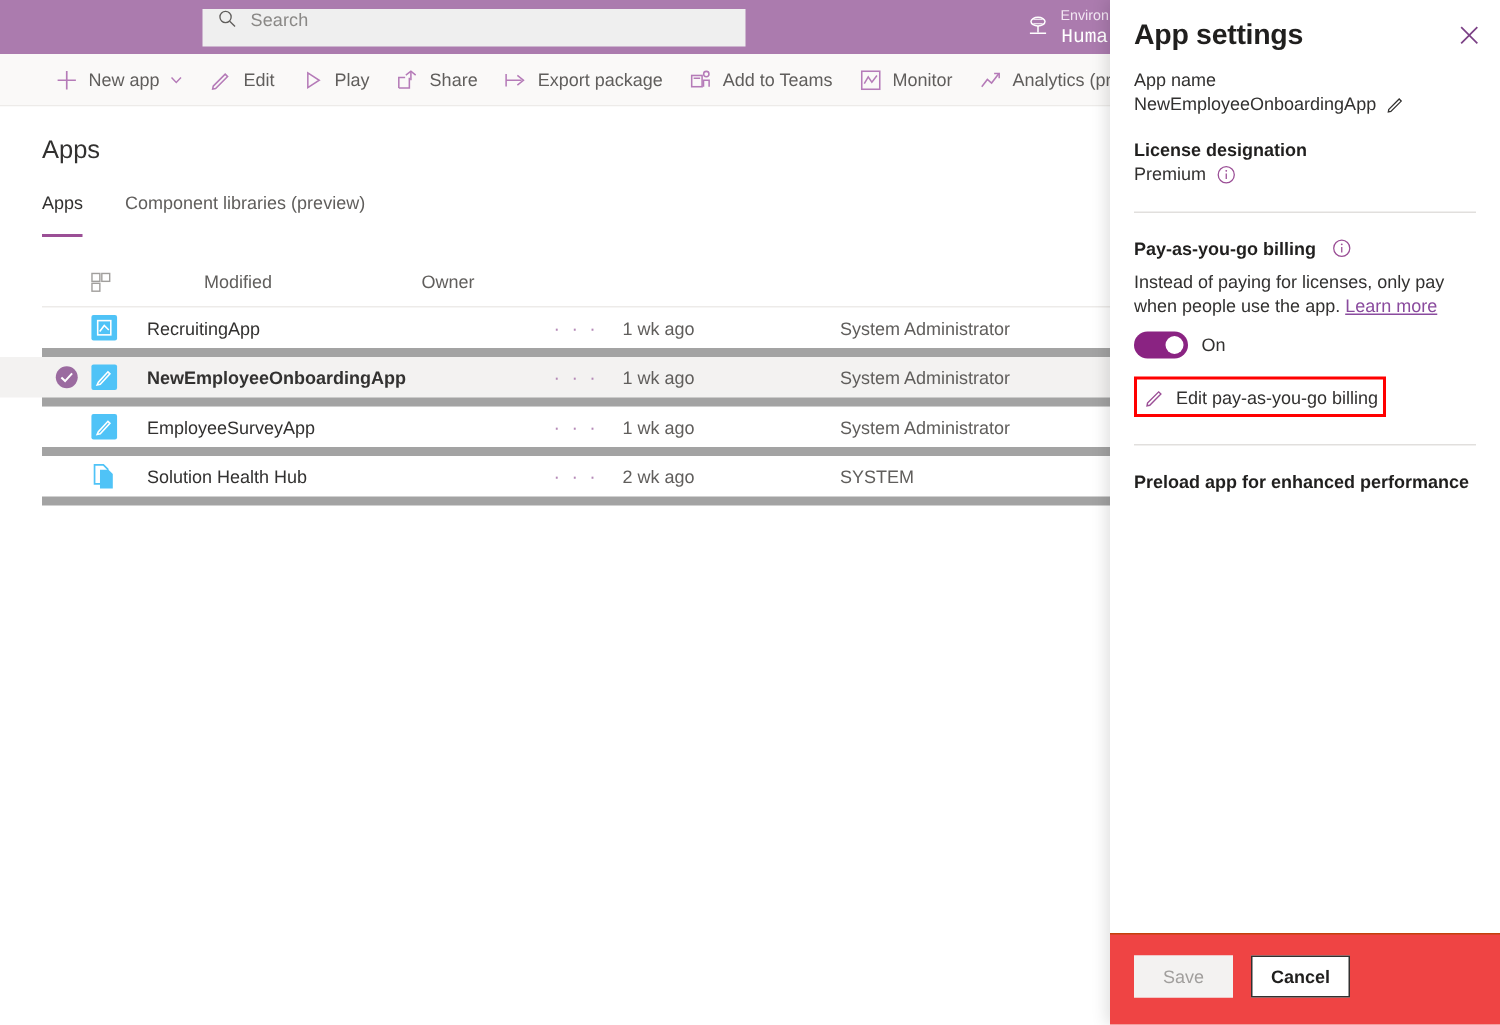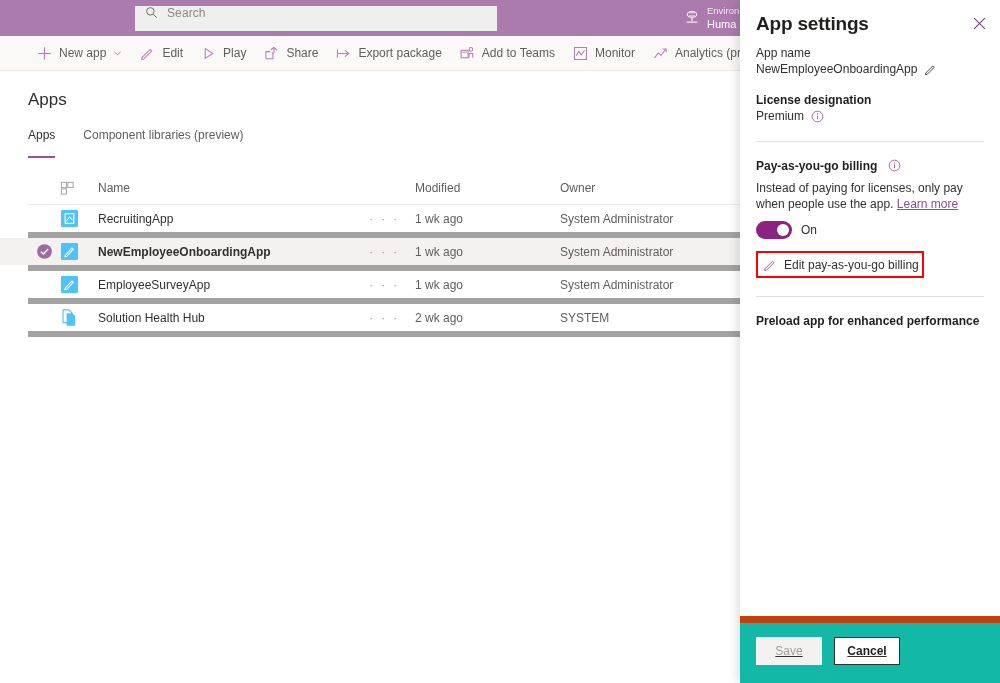--- a/index.html
+++ b/index.html
@@ -52,30 +52,31 @@
     font-size: 12px;
     letter-spacing: .1px;
   }
   .env-block {
     position: absolute;
     left: 683px;
     top: 4px;
     display: flex;
     align-items: flex-start;
     color: #ffffff;
+    text-align: center;
   }
   .env-icon {
     width: 18px; height: 18px;
     margin-right: 6px;
     margin-top: 5px;
     flex: 0 0 auto;
   }
   .env-text { line-height: 1.15; padding-top: 2px; }
   .env-label { font-size: 9.5px; color: #f2e6f3; display: block; }
-  .env-name { font-size: 11px; color: #ffffff; display: block; margin-top: 1px; }
+  .env-name { font-size: 13px; color: #ffffff; display: block; margin-top: 1px; font-family: Liberation Mono, monospace; }
 
   
   .commandbar {
     position: absolute;
     top: 36px; left: 0;
     width: 1000px;
     height: 35px;
     background: #faf9f8;
     border-bottom: 1px solid #edebe9;
     display: flex;
@@ -308,26 +309,25 @@
     cursor: pointer;
   }
   .edit-billing-wrap .ci { width: 14px; height: 14px; margin-right: 7px; flex: 0 0 auto; }
   .edit-billing-label { font-size: 12px; color: #323130; white-space: nowrap; }
 
   .panel-footer {
     position: absolute;
     left: 0; bottom: 0;
     width: 260px;
     box-sizing: border-box;
-    border-top: 7px solid #c2410c;
+    border-top: 1px solid #c2410c;
     padding: 14px 16px 18px 16px;
     display: flex;
     align-items: center;
-    background: #14b8a6;
-    text-decoration: underline;
+    background: #ef4444;
   }
   .btn {
     height: 28px;
     min-width: 66px;
     font-size: 12px;
     font-family: "Liberation Sans", sans-serif;
     display: inline-flex;
     align-items: center;
     justify-content: center;
     box-sizing: border-box;
@@ -482,21 +482,20 @@
 
     <div class="trow thead">
       <div class="c-check"></div>
       <div class="c-icon">
         <svg style="width:15px;height:15px;display:block" viewBox="0 0 16 16">
           <rect x="1.4" y="1.4" width="5.6" height="5.6" fill="none" stroke="#a19f9d" stroke-width="1"></rect>
           <rect x="8.4" y="1.4" width="5.6" height="5.6" fill="none" stroke="#a19f9d" stroke-width="1"></rect>
           <rect x="1.4" y="8.4" width="5.6" height="5.6" fill="none" stroke="#a19f9d" stroke-width="1"></rect>
         </svg>
       </div>
-      <div class="c-name">Name</div>
       <div class="c-dots"></div>
       <div class="c-mod">Modified</div>
       <div class="c-own">Owner</div>
     </div>
 
     <div class="trow tbody-row">
       <div class="c-check"></div>
       <div class="c-icon">
         <svg class="appicon" viewBox="0 0 20 20">
           <rect x="1" y="1" width="18" height="18" rx="1.5" fill="#4fc3f7"></rect>

